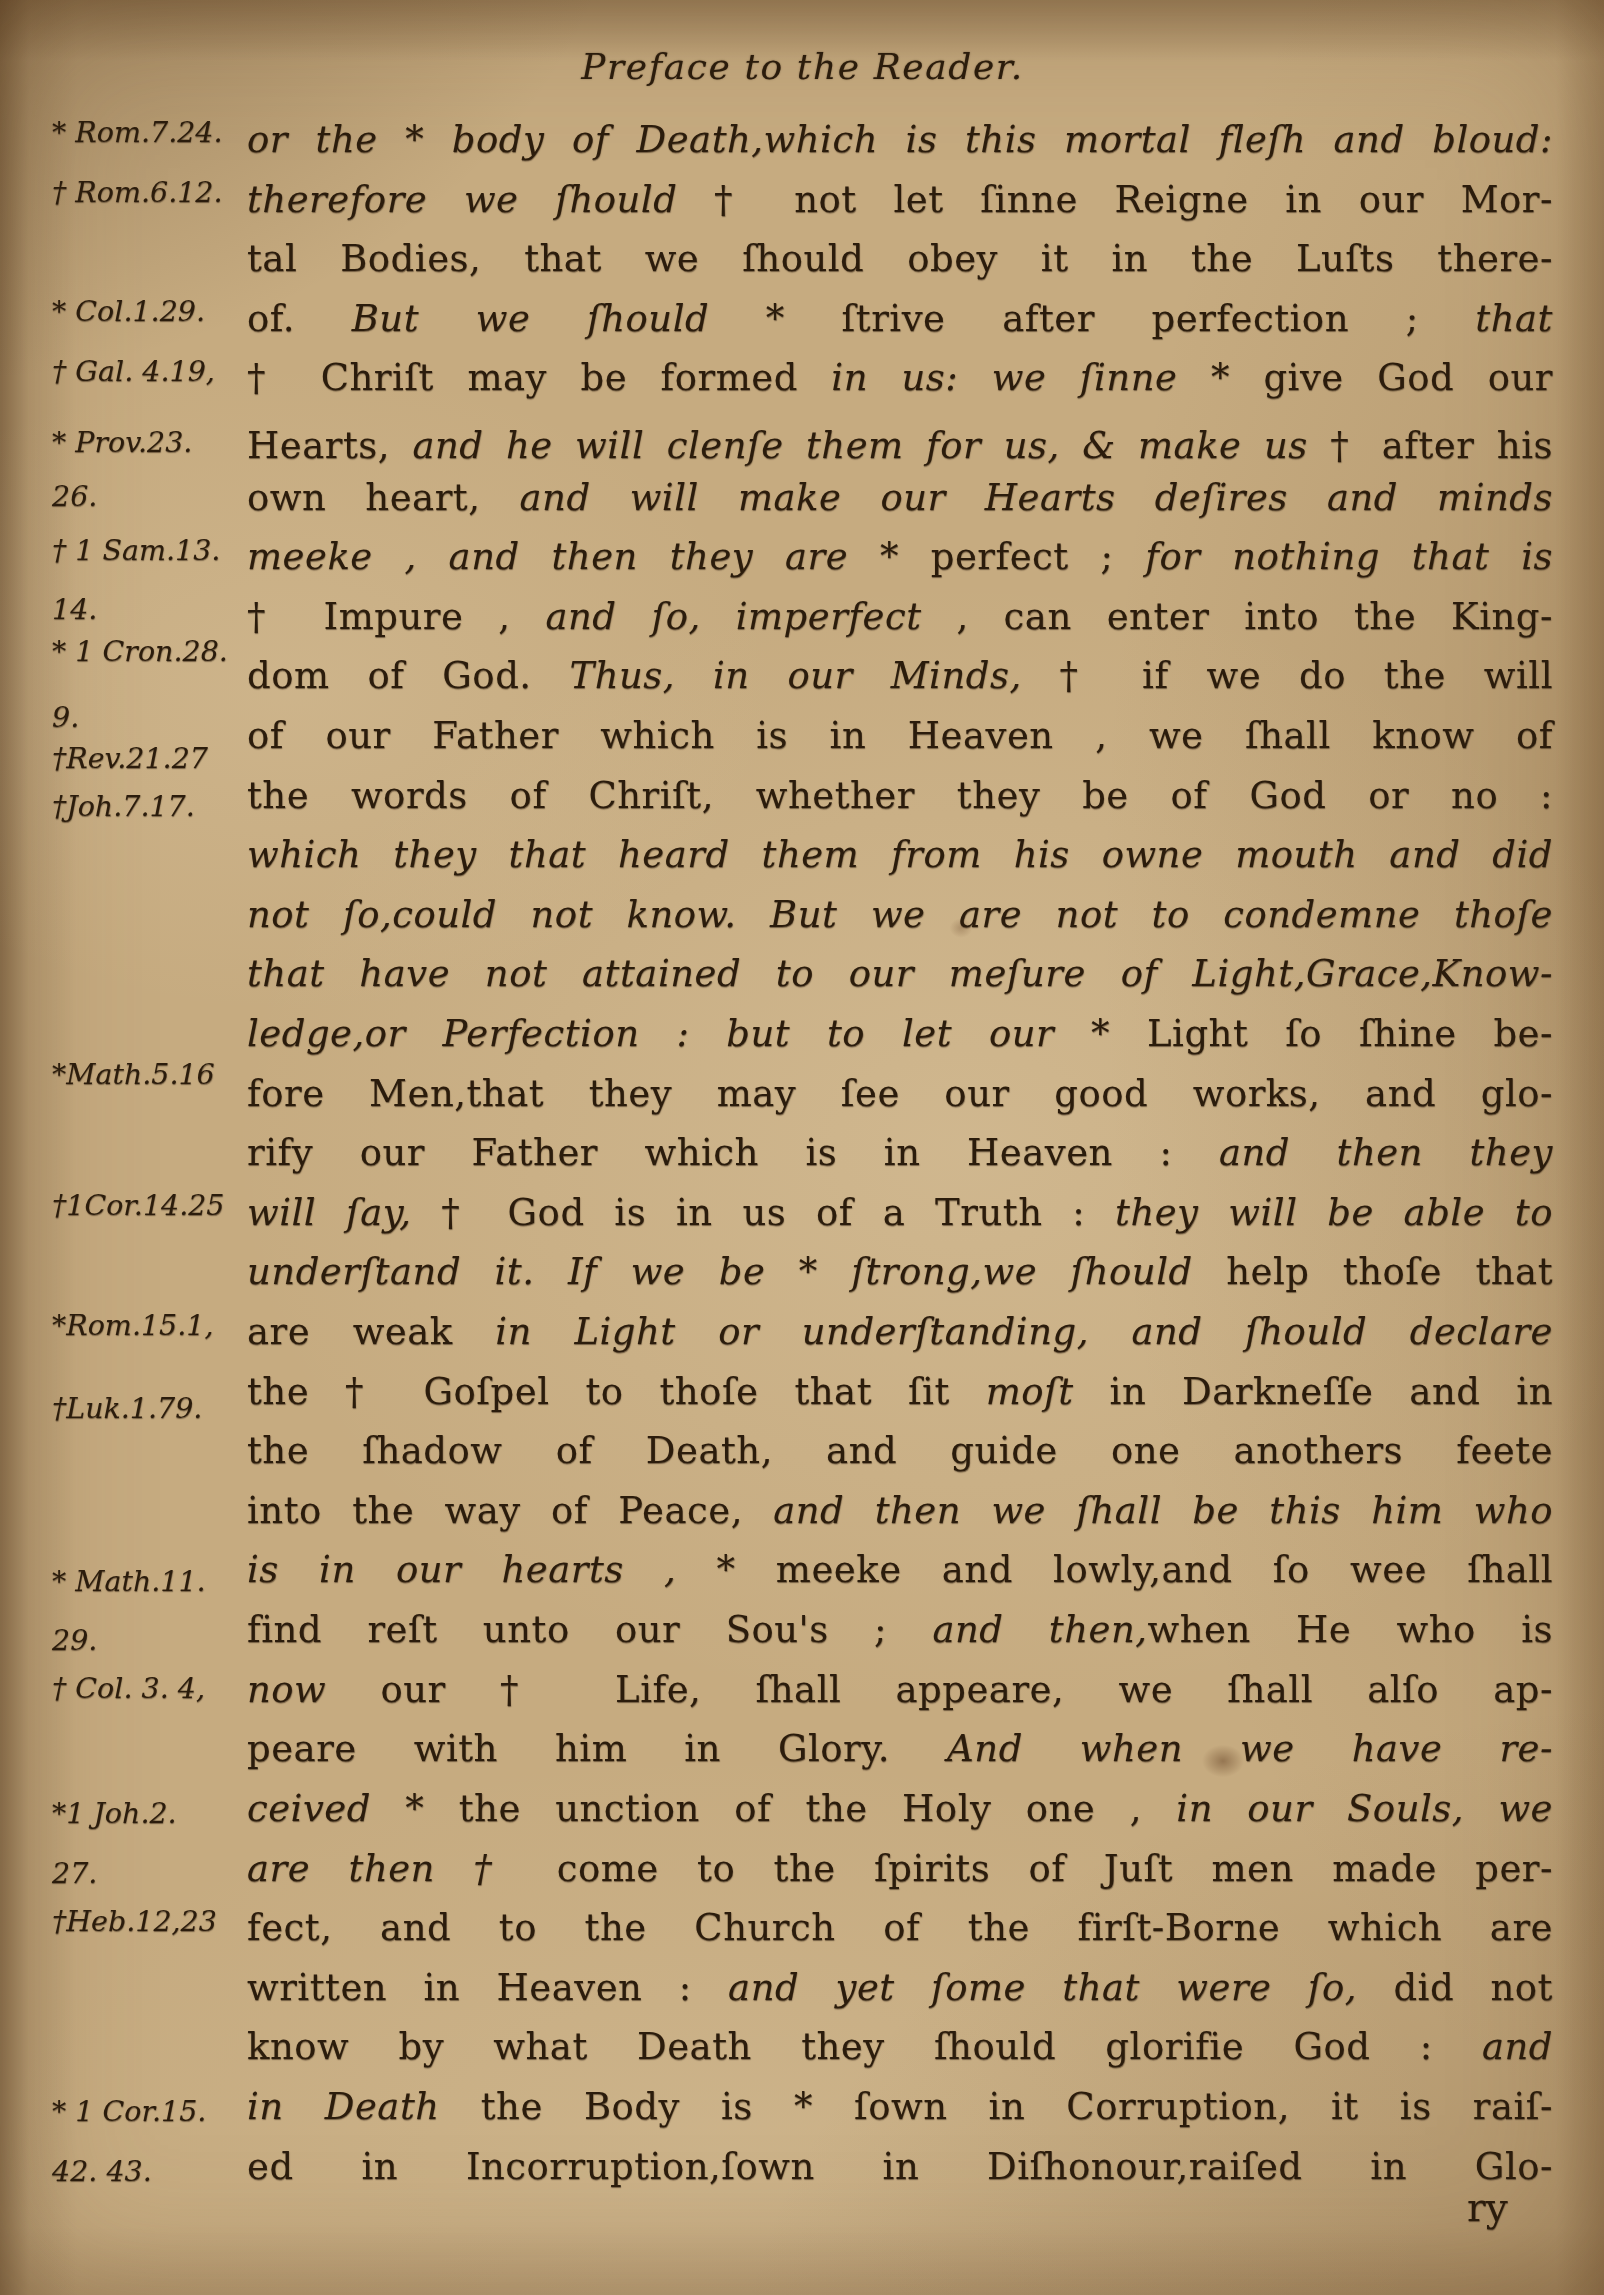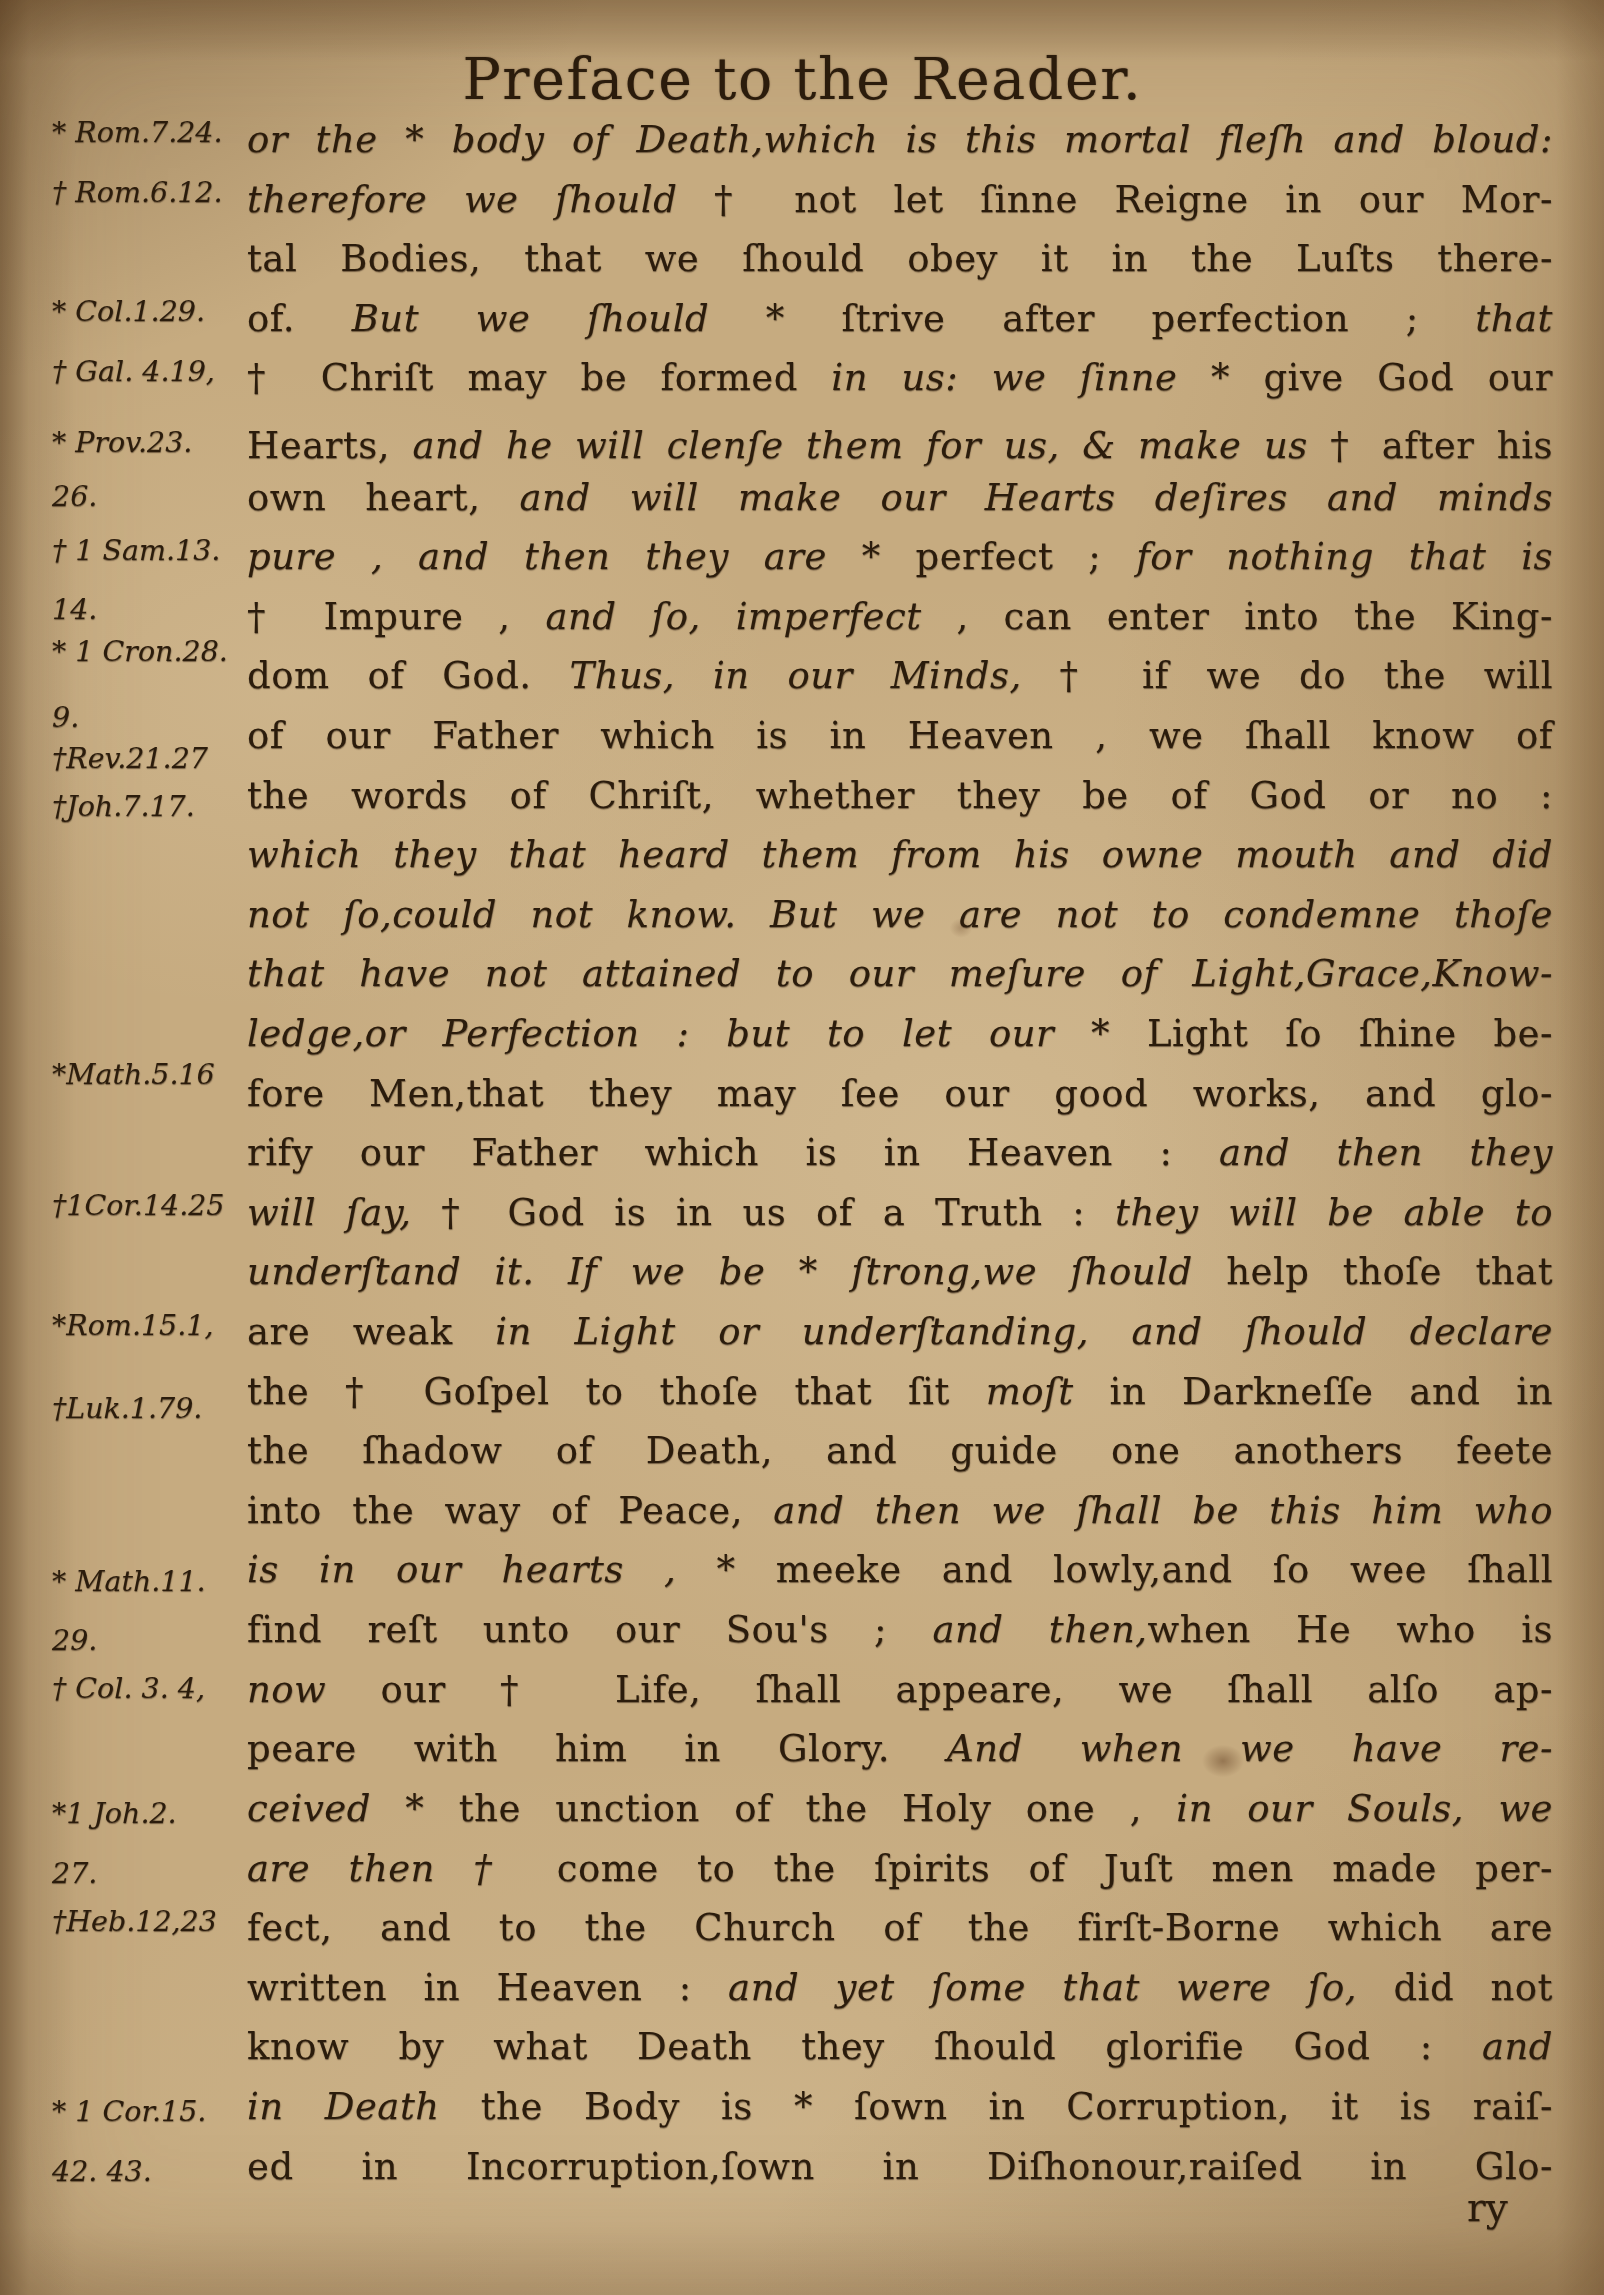--- a/index.html
+++ b/index.html
@@ -21,22 +21,23 @@
       linear-gradient(180deg, rgba(84,56,26,0.38) 0, rgba(84,56,26,0) 61px),
       linear-gradient(270deg, rgba(96,66,34,0.30) 0, rgba(96,66,34,0) 49px),
       linear-gradient(0deg, rgba(96,66,34,0.16) 0, rgba(96,66,34,0) 69px);
     box-shadow: inset 0 0 130px 24.4px rgba(100,70,36,0.28);
     font-family:"DejaVu Serif","Liberation Serif",serif;
     color:#2b1c0c;
   }
   .page-title{
     position:absolute;top:46px;left:0;width:100%;margin:0;
     text-align:center;
-    font-size:57px;font-weight:normal;letter-spacing:1.6px;
+    font-size:36px;font-weight:normal;letter-spacing:1.6px;
     text-shadow:0 0 1.6px rgba(43,28,12,0.55);
+    font-style:italic;
   }
   .body-text .line{
     position:absolute;left:247px;width:1306px;height:60px;
     line-height:59px;font-size:37px;
     text-align:justify;text-align-last:justify;
     text-shadow:0.3px 0.5px 1.1px rgba(43,28,12,0.55);
   }
   .seg{letter-spacing:0.5px;}
   .seg.it{font-style:italic;}
   .margin-notes .note{
@@ -84,21 +85,21 @@
       <div class="note" style="top: 2155px;">42. 43.</div>
     </div>
   <div class="body-text">
       <div class="line" style="top: 110px;"><span class="seg it">or the * body of Death,which is this mortal fleſh and bloud:</span></div>
       <div class="line" style="top: 170px;"><span class="seg it">therefore we ſhould </span><span class="seg">† not let ſinne Reigne in our Mor-</span></div>
       <div class="line" style="top: 229px;"><span class="seg">tal Bodies, that we ſhould obey it in the Luſts there-</span></div>
       <div class="line" style="top: 289px;"><span class="seg">of. </span><span class="seg it">But we ſhould </span><span class="seg">* ſtrive after perfection ; </span><span class="seg it">that</span></div>
       <div class="line" style="top: 348px;"><span class="seg">† Chriſt may be formed </span><span class="seg it">in us: we ſinne </span><span class="seg">* give God our</span></div>
       <div class="line" style="top: 416px;"><span class="seg">Hearts, </span><span class="seg it">and he will clenſe them for us, &amp; make us </span><span class="seg">† after his</span></div>
       <div class="line" style="top: 468px;"><span class="seg">own heart, </span><span class="seg it">and will make our Hearts deſires and minds</span></div>
-      <div class="line" style="top: 527px;"><span class="seg it">pure , and then they are </span><span class="seg">* perfect ; </span><span class="seg it">for nothing that is</span></div>
+      <div class="line" style="top: 527px;"><span class="seg it">meeke , and then they are </span><span class="seg">* perfect ; </span><span class="seg it">for nothing that is</span></div>
       <div class="line" style="top: 587px;"><span class="seg">† Impure , </span><span class="seg it">and ſo, imperfect </span><span class="seg">, can enter into the King-</span></div>
       <div class="line" style="top: 646px;"><span class="seg">dom of God. </span><span class="seg it">Thus, in our Minds, </span><span class="seg">† if we do the will</span></div>
       <div class="line" style="top: 706px;"><span class="seg">of our Father which is in Heaven , we ſhall know of</span></div>
       <div class="line" style="top: 766px;"><span class="seg">the words of Chriſt, whether they be of God or no :</span></div>
       <div class="line" style="top: 825px;"><span class="seg it">which they that heard them from his owne mouth and did</span></div>
       <div class="line" style="top: 885px;"><span class="seg it">not ſo,could not know. But we are not to condemne thoſe</span></div>
       <div class="line" style="top: 944px;"><span class="seg it">that have not attained to our meſure of Light,Grace,Know-</span></div>
       <div class="line" style="top: 1004px;"><span class="seg it">ledge,or Perfection : but to let our </span><span class="seg">* Light ſo ſhine be-</span></div>
       <div class="line" style="top: 1064px;"><span class="seg">fore Men,that they may ſee our good works, and glo-</span></div>
       <div class="line" style="top: 1123px;"><span class="seg">rify our Father which is in Heaven : </span><span class="seg it">and then they</span></div>

